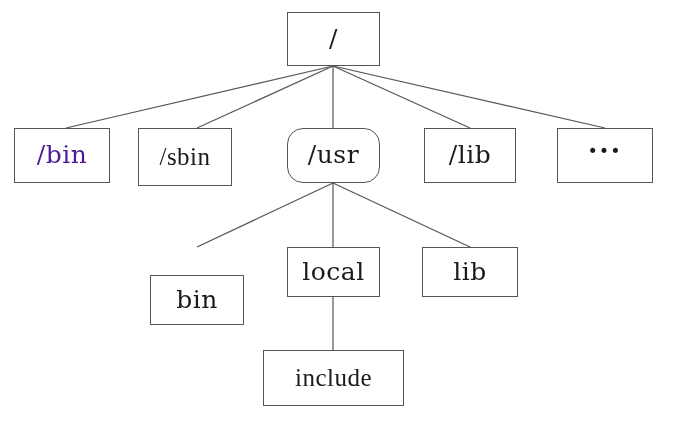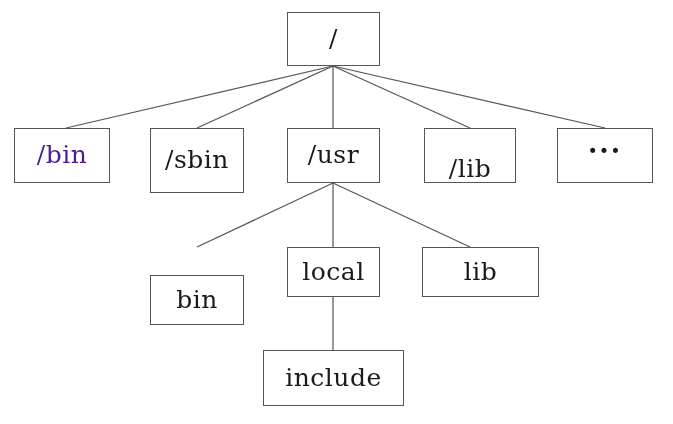--- a/index.html
+++ b/index.html
@@ -68,39 +68,39 @@
       <line x1="333" y1="297" x2="333" y2="350" stroke="#555555" stroke-width="1.2"></line>
     </svg>
 
   <div id="node-layer">
       <div class="node-box" style="left: 287px; top: 12px; width: 93px; height: 54px; border-color: rgb(85, 85, 85); color: rgb(26, 26, 26);">
         <span class="node-label">/</span>
       </div>
       <div class="node-box" style="left: 14px; top: 128px; width: 96px; height: 55px; border-color: rgb(85, 85, 85); color: #4c1d95;">
         <span class="node-label">/bin</span>
       </div>
-      <div class="node-box" style="left: 150px; top: 128px; width: 94px; height: 65px; border-color: rgb(85, 85, 85); color: rgb(26, 26, 26);">
+      <div class="node-box" style="left: 138px; top: 128px; width: 94px; height: 58px; border-color: rgb(85, 85, 85); color: rgb(26, 26, 26); font-family: Liberation Serif, serif;">
         <span class="node-label">/sbin</span>
       </div>
-      <div class="node-box" style="left: 287px; top: 128px; width: 93px; height: 55px; border-color: rgb(85, 85, 85); color: rgb(26, 26, 26);">
+      <div class="node-box" style="left: 287px; top: 128px; width: 93px; height: 55px; border-color: rgb(85, 85, 85); color: rgb(26, 26, 26); border-radius: 16px;">
         <span class="node-label">/usr</span>
       </div>
-      <div class="node-box" style="left: 424px; top: 128px; width: 92px; height: 55px; border-color: rgb(85, 85, 85); color: rgb(26, 26, 26); align-items: flex-end;">
+      <div class="node-box" style="left: 424px; top: 128px; width: 92px; height: 55px; border-color: rgb(85, 85, 85); color: rgb(26, 26, 26);">
         <span class="node-label">/lib</span>
       </div>
       <div class="node-box ellipsis-node" style="left: 557px; top: 128px; width: 96px; height: 55px; border-color: rgb(85, 85, 85); color: rgb(26, 26, 26);">
         <span class="node-label">···</span>
       </div>
       <div class="node-box" style="left: 150px; top: 247px; width: 94px; height: 50px; border-color: rgb(85, 85, 85); color: rgb(26, 26, 26); margin-top: 28px;">
         <span class="node-label">bin</span>
       </div>
       <div class="node-box" style="left: 287px; top: 247px; width: 93px; height: 50px; border-color: rgb(85, 85, 85); color: rgb(26, 26, 26); align-items: center;">
         <span class="node-label">local</span>
       </div>
-      <div class="node-box" style="left: 422px; top: 247px; width: 117px; height: 50px; border-color: rgb(85, 85, 85); color: rgb(26, 26, 26);">
+      <div class="node-box" style="left: 422px; top: 247px; width: 96px; height: 50px; border-color: rgb(85, 85, 85); color: rgb(26, 26, 26);">
         <span class="node-label">lib</span>
       </div>
-      <div class="node-box" style="left: 263px; top: 350px; width: 141px; height: 56px; border-color: rgb(85, 85, 85); color: rgb(26, 26, 26);">
+      <div class="node-box" style="left: 263px; top: 350px; width: 141px; height: 56px; border-color: rgb(85, 85, 85); color: rgb(26, 26, 26); font-family: Liberation Serif, serif;">
         <span class="node-label">include</span>
       </div>
     </div>
 
 </div>
 
 </body></html>

